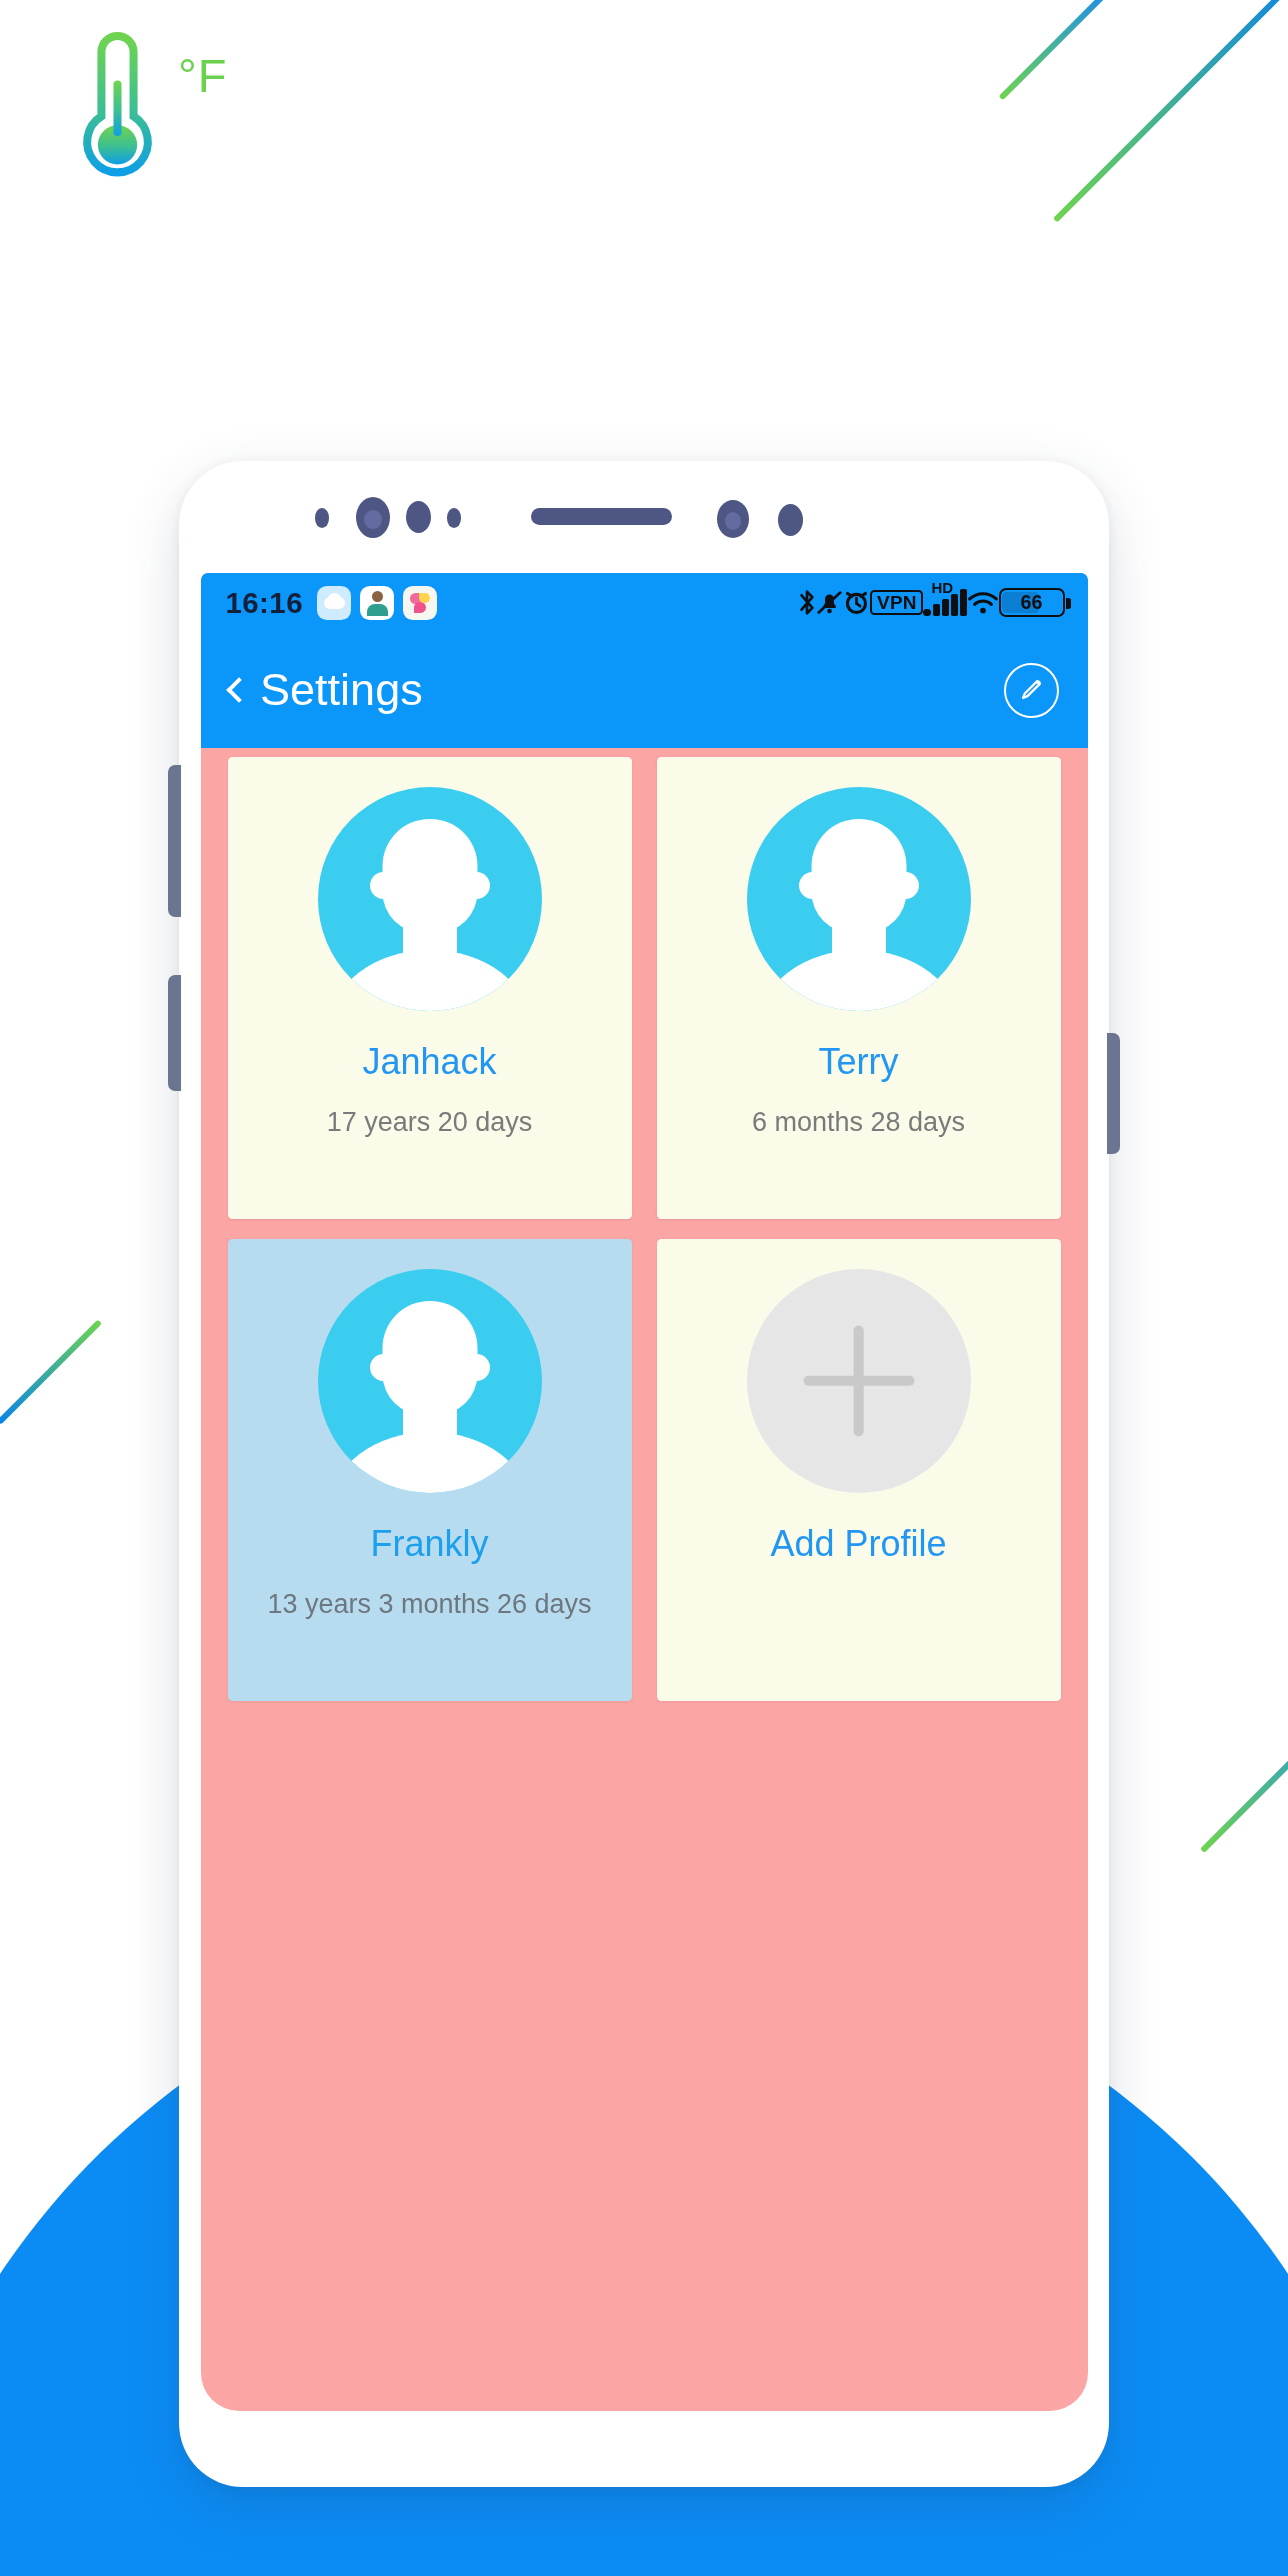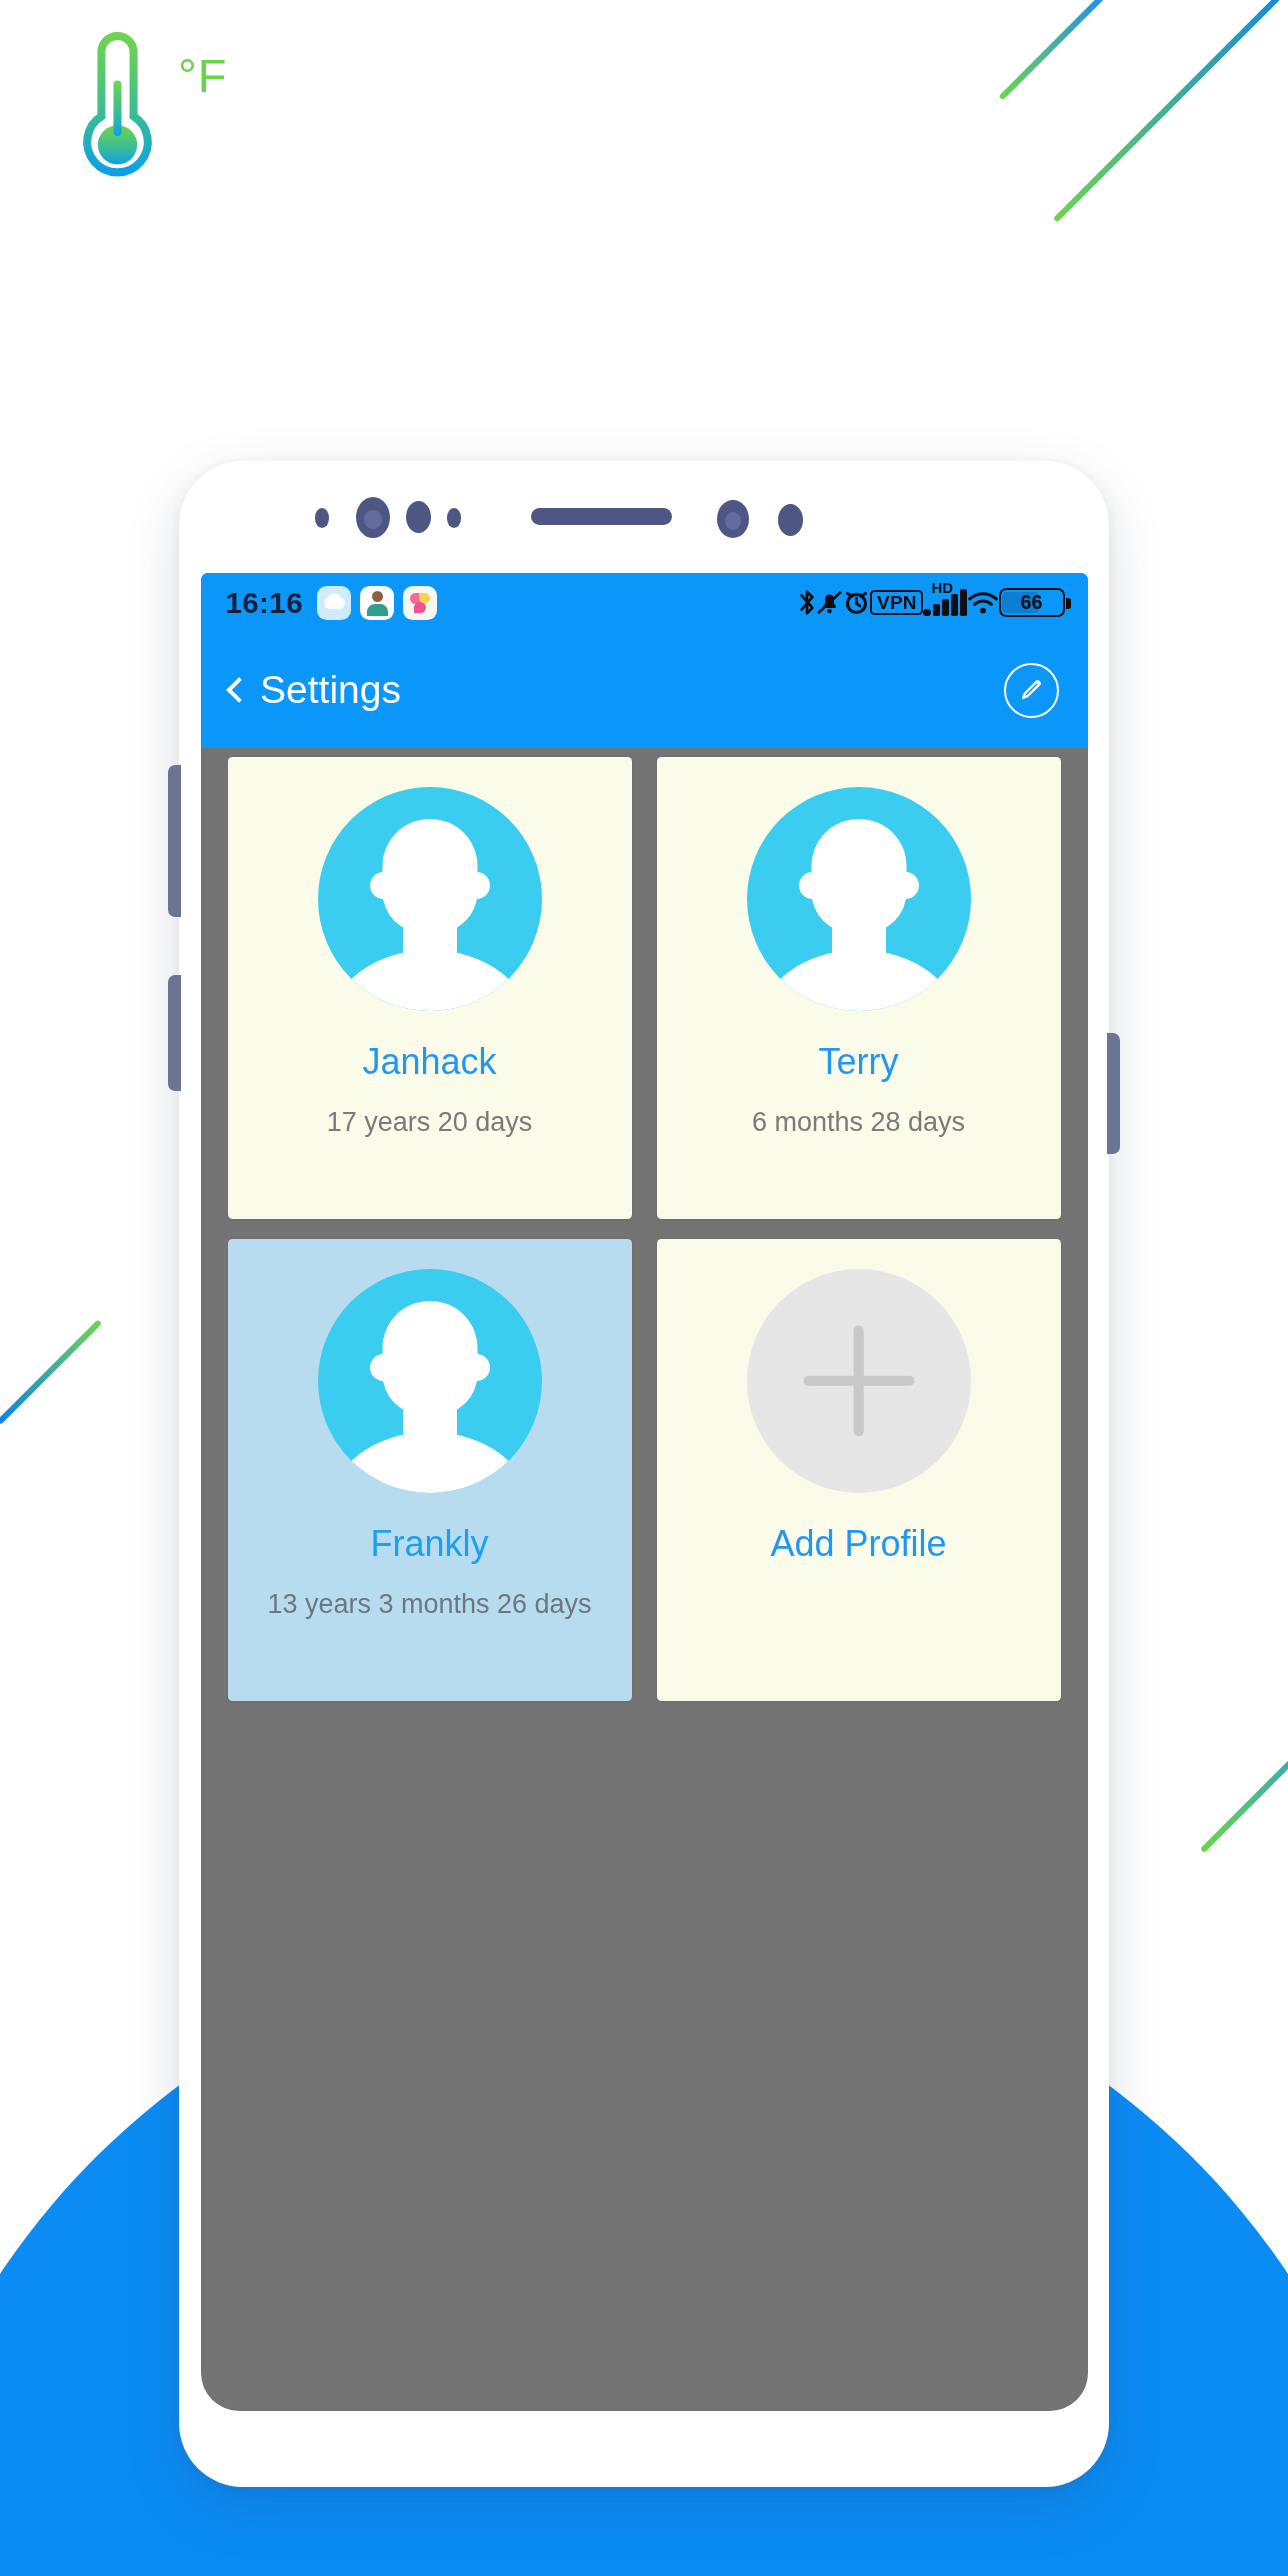--- a/index.html
+++ b/index.html
@@ -57,21 +57,21 @@
   .d4 { left:268px; top:47px;  width:14.3px; height:19.7px; }
   .speaker { position:absolute; left:352px; top:47px; width:141px; height:17px;
              background:#4E5684; border-radius:9px; }
   .d5 { left:538px; top:39px; width:32px; height:38px; }
   .d5 .inner { position:absolute; left:8px; top:11.6px; width:16px; height:18px;
                background:#646BA0; border-radius:50%; }
   .d6 { left:599px; top:43px; width:25px; height:32px; }
 
   
   .screen { position:absolute; left:21.5px; top:112px; width:887px; height:1838px;
-            background:#737373; border-radius:7.2px 7.2px 38px 38px; overflow:hidden; }
+            background:#fca5a5; border-radius:7.2px 7.2px 38px 38px; overflow:hidden; }
 
   
   .statusbar { height:59px; background:#0B96FA; display:flex; align-items:center;
                padding:0 23px 0 25px; }
   .sb-time { font-size:29.5px; font-weight:bold; color:#14203A; letter-spacing:0.4px; }
   .sb-apps { display:flex; align-items:center; gap:9px; margin-left:14.3px; }
   .appicon { width:34px; height:34px; border-radius:9.8px; position:relative; }
   .ai-cloud { background:#CFEBFF; }
   .ai-cloud::before { content:""; position:absolute; left:6.3px; top:11.6px; width:21.5px; height:11.6px;
                       background:#fff; border-radius:8px; }
@@ -108,21 +108,21 @@
   .batt span { position:relative; font-size:19.7px; font-weight:bold; color:#0d0f12; line-height:1; }
   .batt::after { content:""; position:absolute; right:-8px; top:8px; width:4.5px; height:10.7px;
                  background:#0d0f12; border-radius:0 2.7px 2.7px 0; }
 
   
   .navbar { height:116px; background:#0B96FA; display:flex; align-items:center;
             position:relative; padding:0 29px; }
   .nav-back { display:flex; align-items:center; gap:5.4px; cursor:pointer; z-index:2; }
   .chev { width:18px; height:18px; border-left:4.5px solid #fff; border-bottom:4.5px solid #fff;
           transform:rotate(45deg); margin-right:7.2px; }
-  .nav-back-label { font-size:39px; color:#fff; font-weight:400;text-align:center; }
+  .nav-back-label { font-size:45px; color:#fff; font-weight:400;text-align:center; }
   .nav-title { position:absolute; left:0; right:0; text-align:center; font-size:39px;
                color:#fff; font-weight:400; pointer-events:none; }
   .nav-edit { margin-left:auto; width:55px; height:55px; border:2.7px solid #fff;
               border-radius:50%; display:flex; align-items:center; justify-content:center;
               z-index:2; cursor:pointer; }
 
   
   .grid { padding:9px 27px; display:grid; grid-template-columns:1fr 1fr;
           gap:19.7px 25px; }
   .card { background:#FBFBEA; border-radius:4.5px; padding:30px 9px 23px;

